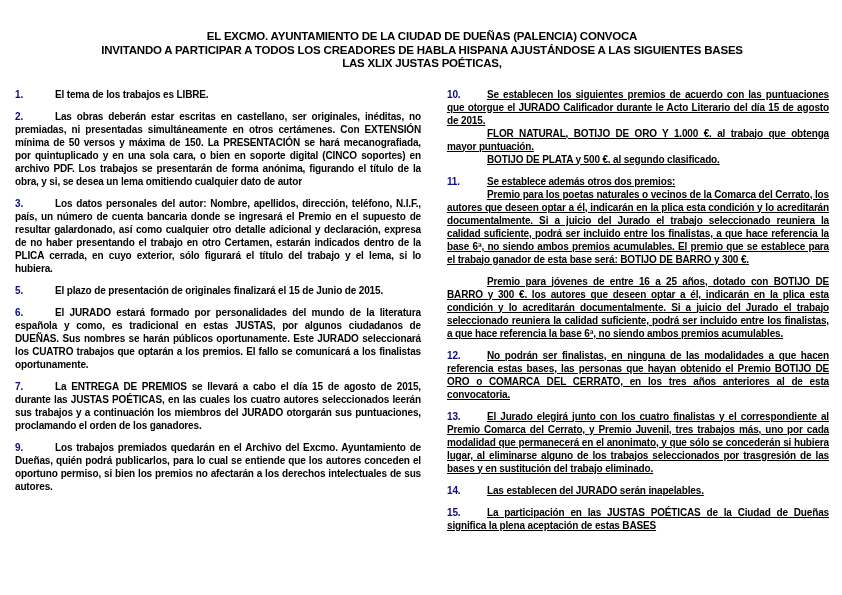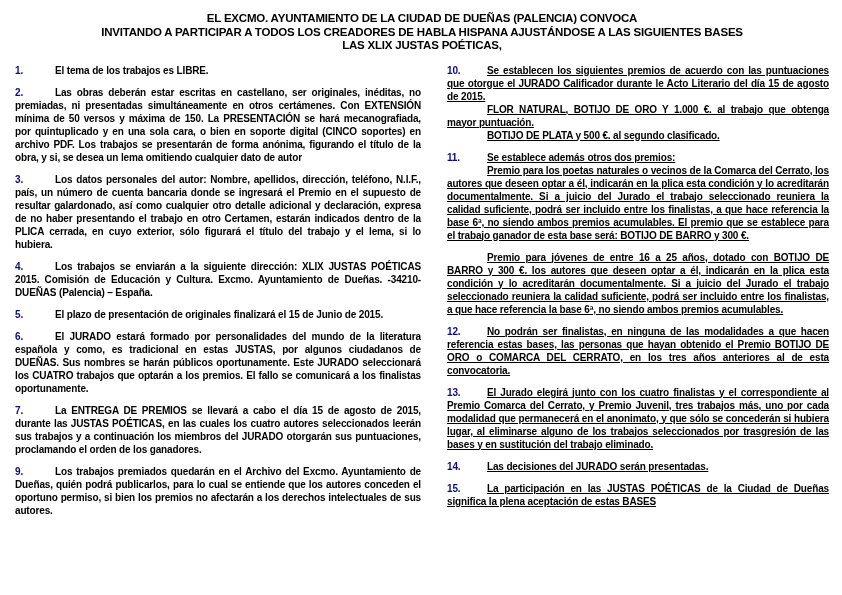--- a/index.html
+++ b/index.html
@@ -13,26 +13,26 @@
   }
   .page {
     width: 842px; height: 595px;
     padding: 10px 13px 4px 15px;
   }
   .doc-header {
     text-align: center;
     font-size: 11.5px;
     line-height: 13.5px;
     letter-spacing: -0.2px;
-    margin-top: 2px;
+    margin-top: 20px;
   }
   .cols {
     display: flex;
     gap: 26px;
-    margin-top: 11px;
+    margin-top: 17px;
   }
   .col {
     text-align: justify;
     font-size: 10px;
     line-height: 13px;
     letter-spacing: -0.15px;
   }
   .col-left  { width: 406px; flex: none; }
   .col-right { flex: 1; min-width: 0; text-decoration: underline; }
   p { margin: 0; }
@@ -67,23 +67,20 @@
       </div>
 
       <div class="item">
         <p><span class="num">2.</span><span>Las obras deberán estar escritas en castellano, ser originales, inéditas, no premiadas, ni presentadas simultáneamente en otros certámenes. Con EXTENSIÓN mínima de 50 versos y máxima de 150. La PRESENTACIÓN se hará mecanografiada, por quintuplicado y en una sola cara, o bien en soporte digital (CINCO soportes) en archivo PDF. Los trabajos se presentarán de forma anónima, figurando el título de la obra, y si, se desea un lema omitiendo cualquier dato de autor</span></p>
       </div>
 
       <div class="item">
         <p><span class="num">3.</span><span>Los datos personales del autor: Nombre, apellidos, dirección, teléfono, N.I.F., país, un número de cuenta bancaria donde se ingresará el Premio en el supuesto de resultar galardonado, así como cualquier otro detalle adicional y declaración, expresa de no haber presentando el trabajo en otro Certamen, estarán indicados dentro de la PLICA cerrada, en cuyo exterior, sólo figurará el título del trabajo y el lema, si lo hubiera.</span></p>
       </div>
 
-      <div class="item">
-        <p><span class="num">4.</span><span>Los trabajos se enviarán a la siguiente dirección: XLIX JUSTAS POÉTICAS 2015. Comisión de Educación y Cultura. Excmo. Ayuntamiento de Dueñas. -34210- DUEÑAS (Palencia) – España.</span></p>
-      </div>
 
       <div class="item">
         <p><span class="num">5.</span><span>El plazo de presentación de originales finalizará el 15 de Junio de 2015.</span></p>
       </div>
 
       <div class="item">
         <p><span class="num">6.</span><span>El JURADO estará formado por personalidades del mundo de la literatura española y como, es tradicional en estas JUSTAS, por algunos ciudadanos de DUEÑAS. Sus nombres se harán públicos oportunamente. Este JURADO seleccionará los CUATRO trabajos que optarán a los premios. El fallo se comunicará a los finalistas oportunamente.</span></p>
       </div>
 
       <div class="item">
@@ -113,21 +110,21 @@
 
       <div class="item">
         <p><span class="num">12.</span><span>No podrán ser finalistas, en ninguna de las modalidades a que hacen referencia estas bases, las personas que hayan obtenido el Premio BOTIJO DE ORO o COMARCA DEL CERRATO, en los tres años anteriores al de esta convocatoria.</span></p>
       </div>
 
       <div class="item">
         <p><span class="num">13.</span><span>El Jurado elegirá junto con los cuatro finalistas y el correspondiente al Premio Comarca del Cerrato, y Premio Juvenil, tres trabajos más, uno por cada modalidad que permanecerá en el anonimato, y que sólo se concederán si hubiera lugar, al eliminarse alguno de los trabajos seleccionados por trasgresión de las bases y en sustitución del trabajo eliminado.</span></p>
       </div>
 
       <div class="item">
-        <p><span class="num">14.</span><span>Las decisiones del JURADO serán presentadas.</span></p>
+        <p><span class="num">14.</span><span>Las establecen del JURADO serán inapelables.</span></p>
       </div>
 
       <div class="item">
         <p><span class="num">15.</span><span>La participación en las JUSTAS POÉTICAS de la Ciudad de Dueñas significa la plena aceptación de estas BASES</span></p>
       </div>
 
     </div>
 
   </div>
 

